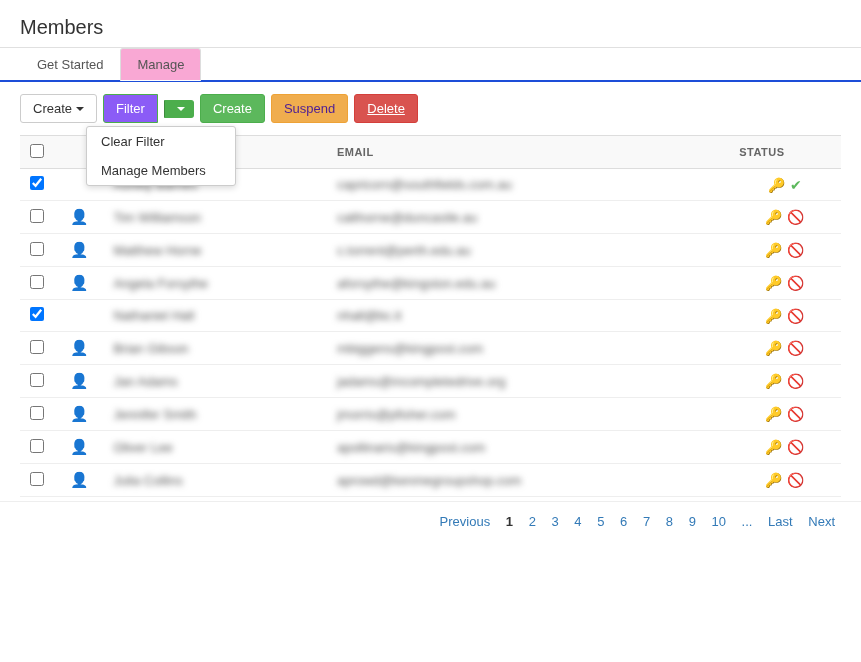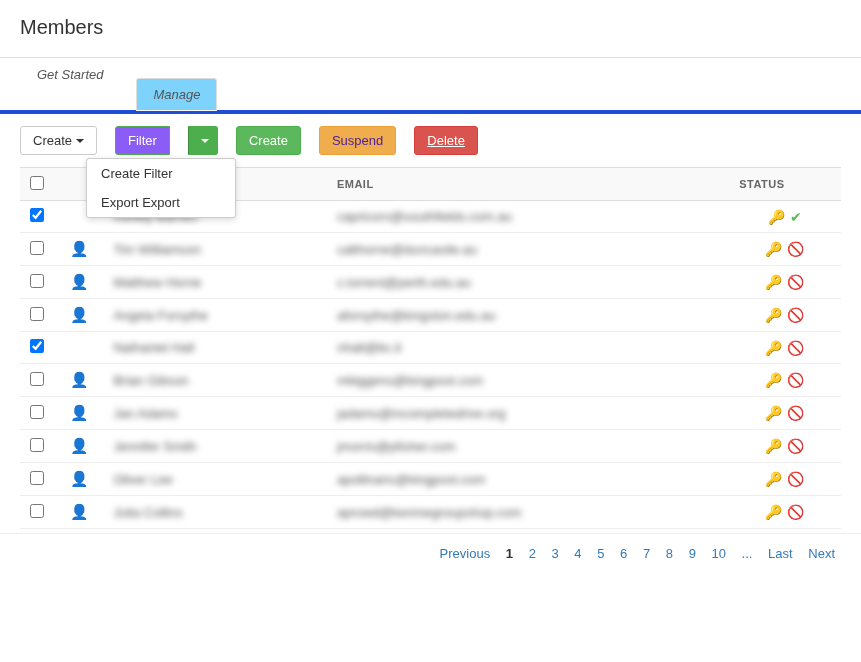--- a/index.html
+++ b/index.html
@@ -1,25 +1,25 @@
 <!DOCTYPE html>
 <html><head>
   <meta charset="utf-8">
   <style>
     * { box-sizing: border-box; margin: 0; padding: 0; }
     body { font-family: Arial, sans-serif; font-size: 13px; color: #333; background: #fff; width: 861px; height: 662px; overflow: hidden; }
 
     .page-header { padding: 16px 20px 8px; border-bottom: 1px solid #e0e0e0; }
-    .page-title { font-size: 20px; font-weight: normal; color: #333; margin-bottom: 10px; }
-
-    .tabs { display: flex; gap: 16px; border-bottom: 4px solid #1d4ed8; padding: 0 20px; font-style: italic; }
+    .page-title { font-size: 20px; font-weight: normal; color: #333; }
+
+    .tabs { display: flex; gap: 0; border-bottom: 2px solid #1d4ed8; padding: 0 20px; }
     .tab { padding: 8px 16px; cursor: pointer; font-size: 13px; color: #555; border: 1px solid transparent; margin-bottom: -1px; }
-    .tab.active { border: 1px solid #ddd; border-bottom: 1px solid #fff; background: #7dd3fc; border-radius: 3px 3px 0 0; margin-top: 20px; }
-
-    .toolbar { padding: 12px 20px; display: flex; gap: 18px; position: relative; }
+    .tab.active { border: 1px solid #ddd; border-bottom: 1px solid #fff; background: #f9a8d4; border-radius: 3px 3px 0 0; }
+
+    .toolbar { padding: 12px 20px; display: flex; align-items: center; gap: 6px; position: relative; }
 
     .btn { display: inline-flex; align-items: center; padding: 6px 12px; font-size: 13px; border: 1px solid transparent; border-radius: 3px; cursor: pointer; white-space: nowrap; }
     .btn-default { background: #fff; border-color: #ccc; color: #333; }
     .btn-success { background: #5cb85c; border-color: #4cae4c; color: #fff; }
     .btn-warning { background: #f0ad4e; border-color: #eea236; color: #4c1d95; }
     .btn-danger { background: #d9534f; border-color: #d43f3a; color: #fff; text-decoration: underline; }
     .btn-filter { background: #8b5cf6; border-color: #4cae4c; color: #fff; border-radius: 3px 0 0 3px; }
     .btn-filter-caret { background: #4cae4c; border-color: #4cae4c; color: #fff; border-radius: 0 3px 3px 0; padding: 6px 8px; border-left: 1px solid #3d8b3d; }
 
     .caret { display: inline-block; width: 0; height: 0; border-left: 4px solid transparent; border-right: 4px solid transparent; border-top: 4px solid currentColor; margin-left: 4px; }
@@ -74,22 +74,22 @@
     <span>Filter</span>
   </button>
   <button class="btn btn-filter-caret">
     <span class="caret"></span>
   </button>
   <button class="btn btn-success">Create</button>
   <button class="btn btn-warning">Suspend</button>
   <button class="btn btn-danger">Delete</button>
 
   <div class="dropdown-menu">
-    <a class="dropdown-item">Create Filter</a>
-    <a class="dropdown-item">Export Export</a>
+    <a class="dropdown-item">Clear Filter</a>
+    <a class="dropdown-item">Manage Members</a>
   </div>
 </div>
 
 <div class="table-container">
   <table>
     <thead>
       <tr>
         <th class="col-check">
           <input type="checkbox" style="">
         </th>

